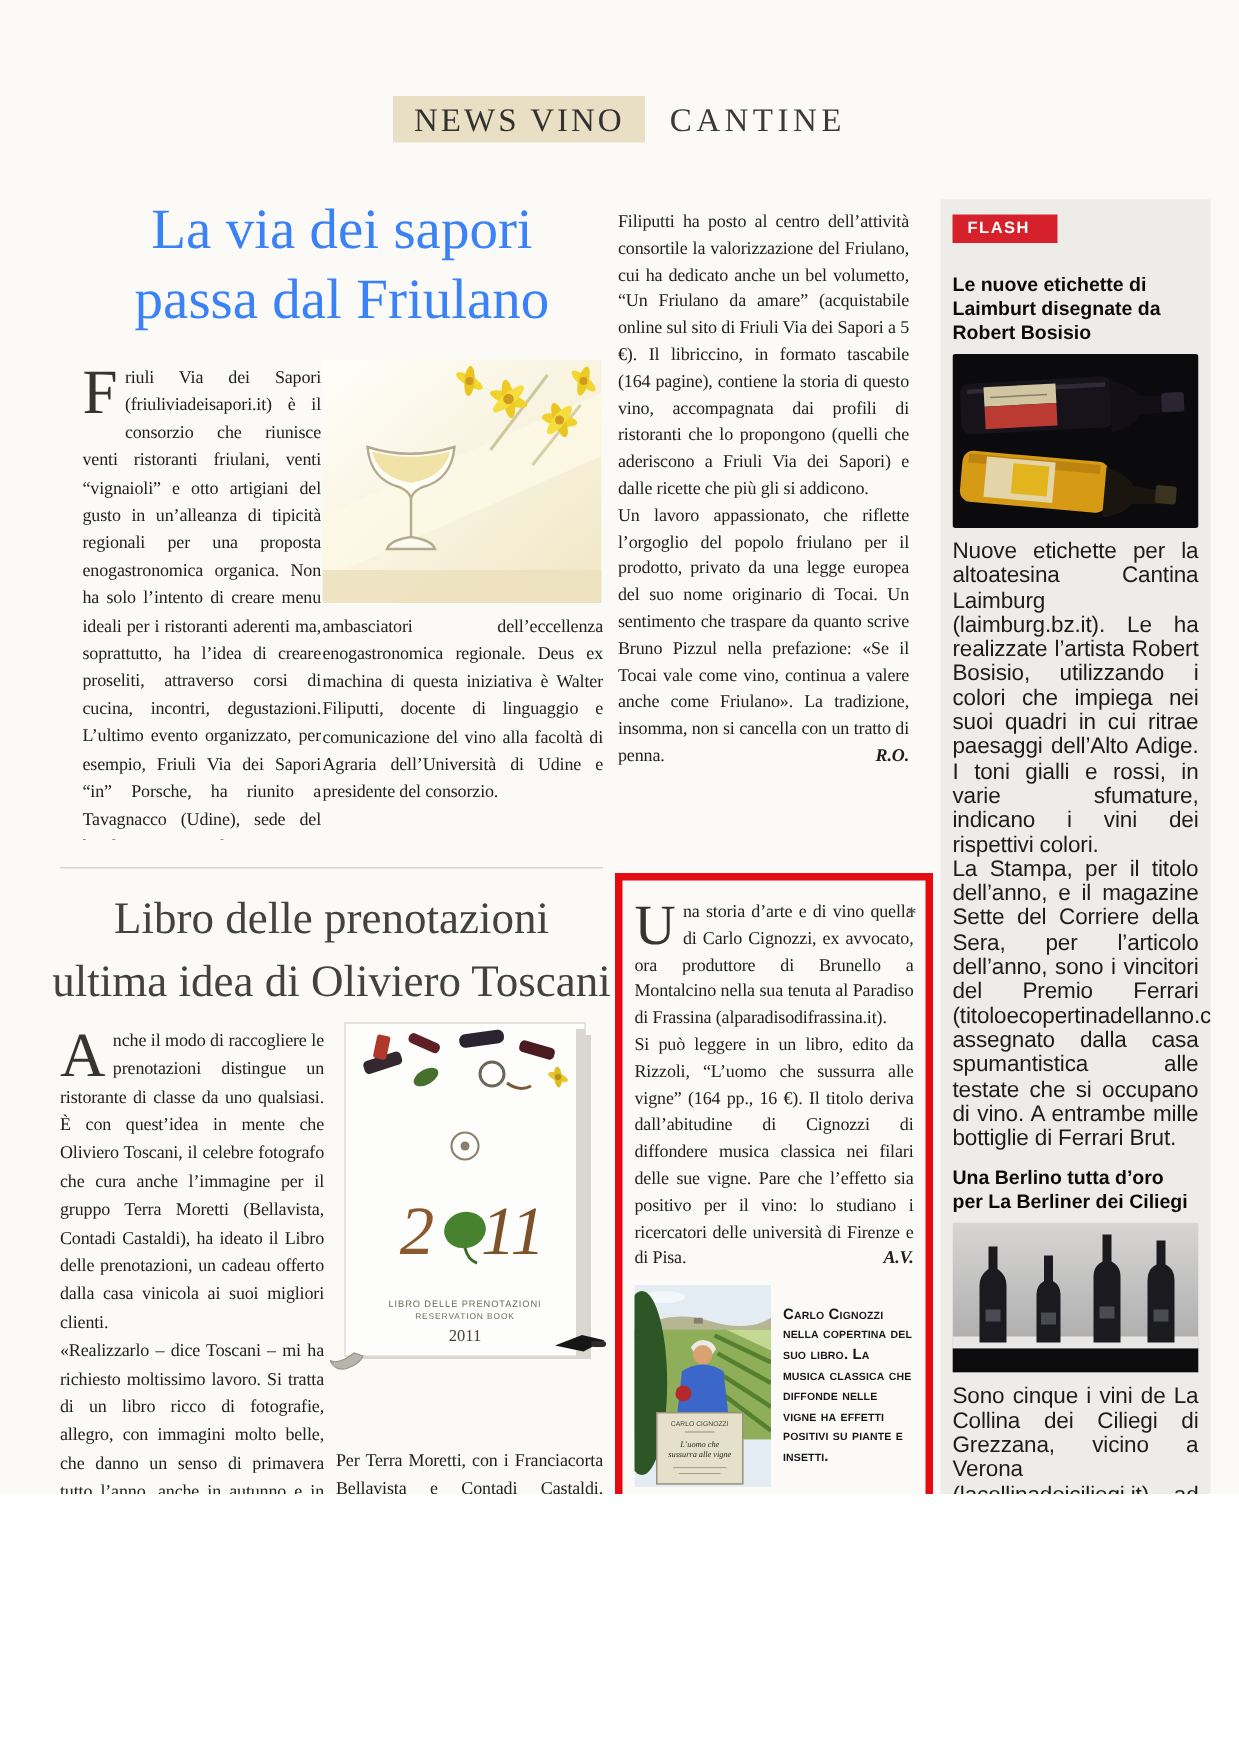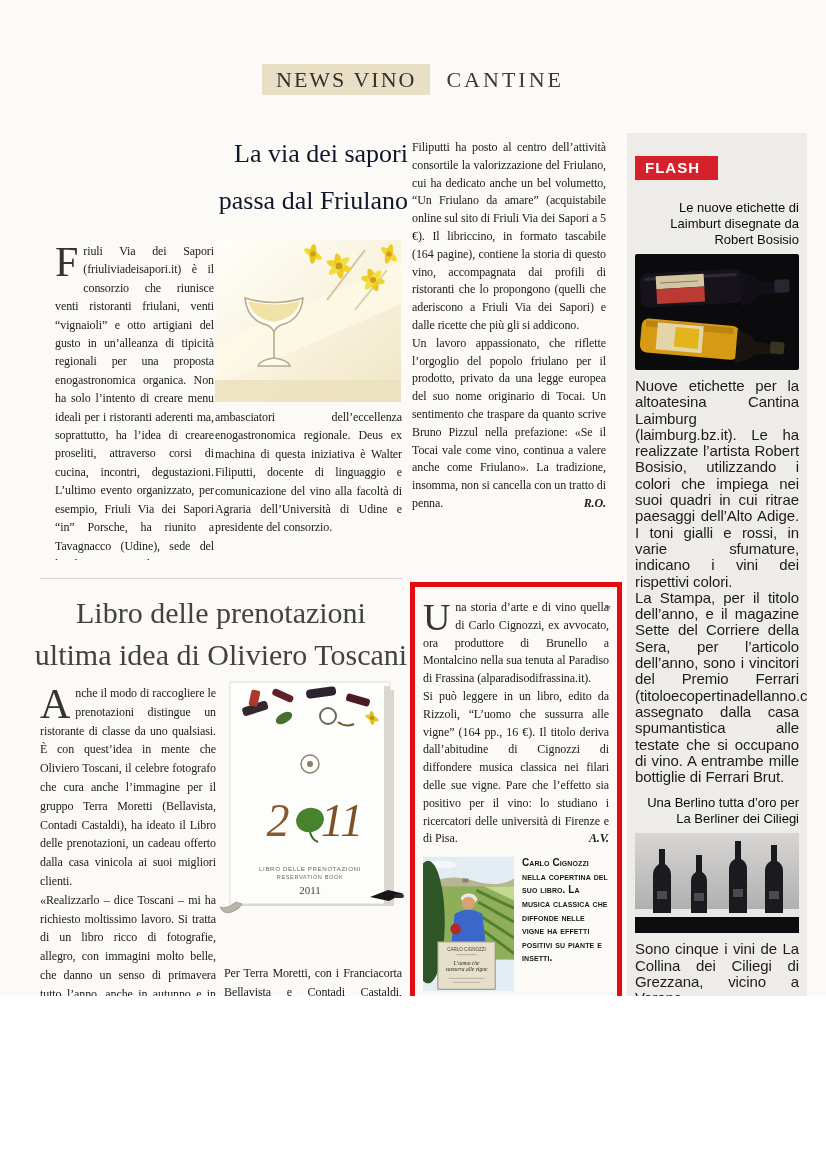--- a/index.html
+++ b/index.html
@@ -14,22 +14,22 @@
 
   
   .serifcol{position:absolute;text-align:justify;font-size:12px;line-height:18.4px;
             letter-spacing:-0.1px;color:#21201c;hyphens:auto;overflow:hidden;}
   .serifcol p{margin:0;}
   .dropcap{float:left;font-size:42px;line-height:34px;padding:3px 5px 0 0;color:#35342f;}
   .dropcap.small{font-size:38px;line-height:31px;}
   .sig{float:right;font-style:italic;font-weight:bold;}
 
   
-  .a1-title{position:absolute;left:48px;top:130px;width:360px;text-align:right;
-            font-size:26px;line-height:47px;color:#0f172a;}
+  .a1-title{position:absolute;left:48px;top:130px;width:360px;text-align:center;
+            font-size:38px;line-height:47px;color:#3b82f6;}
   .a1-img{position:absolute;left:215px;top:240px;width:186px;height:162px;}
   .a1c1{left:55px;top:242px;width:159px;height:318px;}
   .a1c2{left:215px;top:408px;width:187px;height:152px;font-family:Liberation Serif, serif;}
   .a1c3{left:412px;top:127px;width:194px;height:446px;line-height:17.8px;margin-top:12px;}
 
   
   .rule{position:absolute;height:1px;background:#d8d6d0;}
 
   
   .a2-title{position:absolute;left:30px;top:592px;width:382px;text-align:center;
@@ -40,30 +40,30 @@
   .knife{position:absolute;left:370px;top:888px;width:34px;height:16px;}
 
   
   .a3-box{position:absolute;left:410px;top:582px;width:212px;height:527px;border:5px solid #e50b10;
           box-sizing:border-box;padding:4px 8px 6px;background:#fbfaf6;overflow:hidden;}
   .a3-title{position:relative;text-align:center;font-size:26px;line-height:35px;color:#434240;
             margin:4px 0 8px;}
   .a3-mark{position:absolute;top:-4px;right:-2px;font-size:13px;color:#55534e;}
   .a3-body{text-align:justify;font-size:12px;line-height:17.8px;letter-spacing:-0.1px;color:#21201c;hyphens:auto;}
   .a3-body p{margin:0;}
-  .a3-fig{display:flex;gap:8px;margin-top:8px;align-items:flex-start;}
+  .a3-fig{display:flex;gap:8px;margin-top:8px;align-items:center;}
   .a3-caption{width:88px;font-family:"Liberation Sans",sans-serif;font-variant:small-caps;
               font-size:10px;line-height:13.6px;color:#17171a;font-weight:700;letter-spacing:0.1px;}
 
   
   .flash{position:absolute;left:627px;top:133px;width:180px;height:979px;background:#edece8;
          box-sizing:border-box;padding:8px 8px;font-family:"Liberation Sans",sans-serif;overflow:hidden;}
-  .flash-tab{display:inline-block;background:#d6202b;color:#ffffff;font-weight:bold;font-size:15px;
-             letter-spacing:1px;padding:3px 18px 4px 10px;margin:15px 0 10px;}
-  .fi-h{font-size:13px;font-weight:normal;line-height:16px;margin:10px 0 6px;color:#0a0a0a;text-align:right;}
+  .flash-tab{display:inline-block;background:#d6202b;color:#ffffff;font-weight:bold;font-size:11px;
+             letter-spacing:1px;padding:3px 18px 4px 10px;margin:2px 0 10px;}
+  .fi-h{font-size:13px;font-weight:bold;line-height:16px;margin:10px 0 6px;color:#0a0a0a;}
   .fi-b{font-size:15px;line-height:16.3px;color:#1d1c1a;text-align:justify;letter-spacing:-0.1px;}
   .fi-img{display:block;margin:2px 0 8px;}
 
   .pagenum{position:absolute;left:0;right:0;top:1116px;text-align:center;font-size:16px;color:#3c3b37;}
 </style>
 </head>
 <body>
 
 <div id="page">
 

